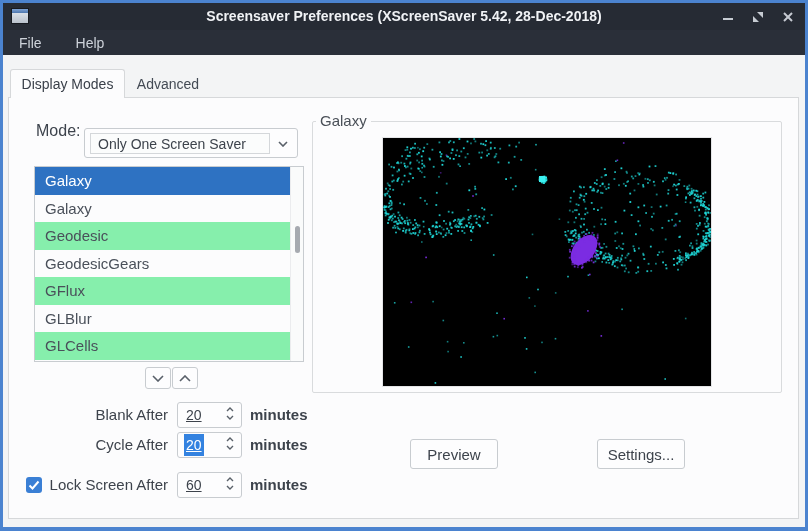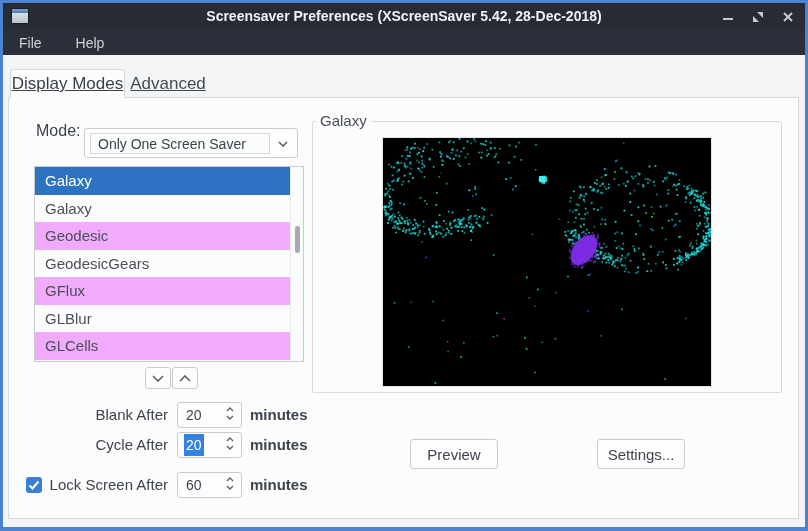--- a/index.html
+++ b/index.html
@@ -15,50 +15,50 @@
   .winbtns{right:8px;top:0;height:27px;display:flex;align-items:center;gap:12px;}
   .winbtn{width:18px;height:20px;display:flex;align-items:center;justify-content:center;}
 
   
   .menubar{left:3px;top:30px;width:802px;height:25px;background:#2a2f39;display:flex;align-items:center;padding-left:9px;box-sizing:border-box;gap:20px;}
   .menu-item{color:#ced3da;font-size:14px;padding:2px 7px;}
 
   
   .content{left:3px;top:55px;width:802px;height:472px;background:#f3f4f5;}
 
-  .tab{box-sizing:border-box;font-size:17px;display:flex;align-items:center;text-decoration:underline;}
+  .tab{box-sizing:border-box;font-size:14px;display:flex;align-items:center;}
   .tab-active{left:10px;top:69px;width:115px;height:29px;background:#fcfcfd;border:1px solid #d6d8da;border-bottom:none;border-radius:3px 3px 0 0;z-index:3;color:#3a404a;justify-content:center;}
   .tab-inactive{left:125px;top:70px;width:86px;height:28px;color:#434a54;justify-content:center;}
 
   .page{left:8px;top:97px;width:791px;height:422px;background:#fcfcfd;border:1px solid #d6d8da;box-sizing:border-box;z-index:1;}
 
   
   .mode-label{left:36px;top:116px;width:46px;height:30px;line-height:30px;font-size:16px;color:#3d434c;z-index:2;}
   .combo{left:84px;top:128px;width:214px;height:30px;background:#fdfdfe;border:1px solid #c8ccd0;border-radius:3px;box-sizing:border-box;z-index:2;}
   .combo-entry{position:absolute;left:5px;top:4px;width:180px;height:21px;background:#fbfcfc;border:1px solid #d4d7da;line-height:20px;padding-left:7px;font-size:14px;color:#3d434c;box-sizing:border-box;}
   .combo-arrow{position:absolute;right:9px;top:12px;}
 
   
   .listbox{left:34px;top:166px;width:270px;height:196px;background:#fcfcfd;border:1px solid #c8ccd0;box-sizing:border-box;z-index:2;overflow:hidden;}
   .rows{position:absolute;left:0;top:0;width:255px;height:194px;overflow:hidden;}
   .row{height:27.5px;line-height:27.5px;padding-left:10px;font-size:15px;color:#4a505a;}
-  .row.stripe{background:#f0abfc;}
+  .row.stripe{background:#86efac;}
   .row.sel{background:#2e72c2;color:#ffffff;}
   .vscroll{position:absolute;right:0;top:0;width:13px;height:194px;background:#fafbfb;border-left:1px solid #ebecee;box-sizing:border-box;}
   .vthumb{position:absolute;left:4px;top:59px;width:5px;height:27px;background:#a6aab0;border-radius:3px;}
 
   
   .nudge{width:26px;height:22px;background:#fdfdfe;border:1px solid #c8ccd0;border-radius:3px;box-sizing:border-box;display:flex;align-items:center;justify-content:center;z-index:2;}
   .nudge-down{left:145px;top:367px;}
   .nudge-up{left:172px;top:367px;}
 
   
   .t-label{width:130px;height:26px;line-height:26px;text-align:right;font-size:15px;color:#3d434c;z-index:2;}
   .spin{width:65px;height:26px;background:#fdfdfe;border:1px solid #c8ccd0;border-radius:3px;box-sizing:border-box;z-index:2;}
-  .spin .val{position:absolute;left:8px;top:1px;height:22px;line-height:22px;font-size:14px;color:#3d434c;}
+  .spin .val{position:absolute;left:8px;top:1px;height:22px;line-height:22px;font-size:14px;color:#3d434c;text-decoration:underline;}
   .spin .val.selhl{background:#3382e0;color:#fff;padding:0 2px;left:6px;}
   .spin-arrows{position:absolute;right:7px;top:4px;display:flex;flex-direction:column;gap:3px;}
   .unit{width:70px;height:26px;line-height:26px;font-size:15px;color:#3d434c;z-index:2;font-weight:bold;}
   .checkbox{left:26px;top:477px;width:16px;height:16px;background:#3a7fd5;border-radius:3px;z-index:2;}
 
   
   .group-label{left:316px;top:112px;height:17px;line-height:17px;font-size:15px;color:#4a5058;background:#fcfcfd;padding:0 4px;z-index:3;}
   .group-frame{left:312px;top:121px;width:470px;height:272px;border:1px solid #d9dbdd;border-radius:2px;box-sizing:border-box;z-index:2;}
   .preview-box{left:382px;top:137px;width:330px;height:250px;background:#000;border:1px solid #e4e5e7;box-sizing:border-box;z-index:3;}
 

